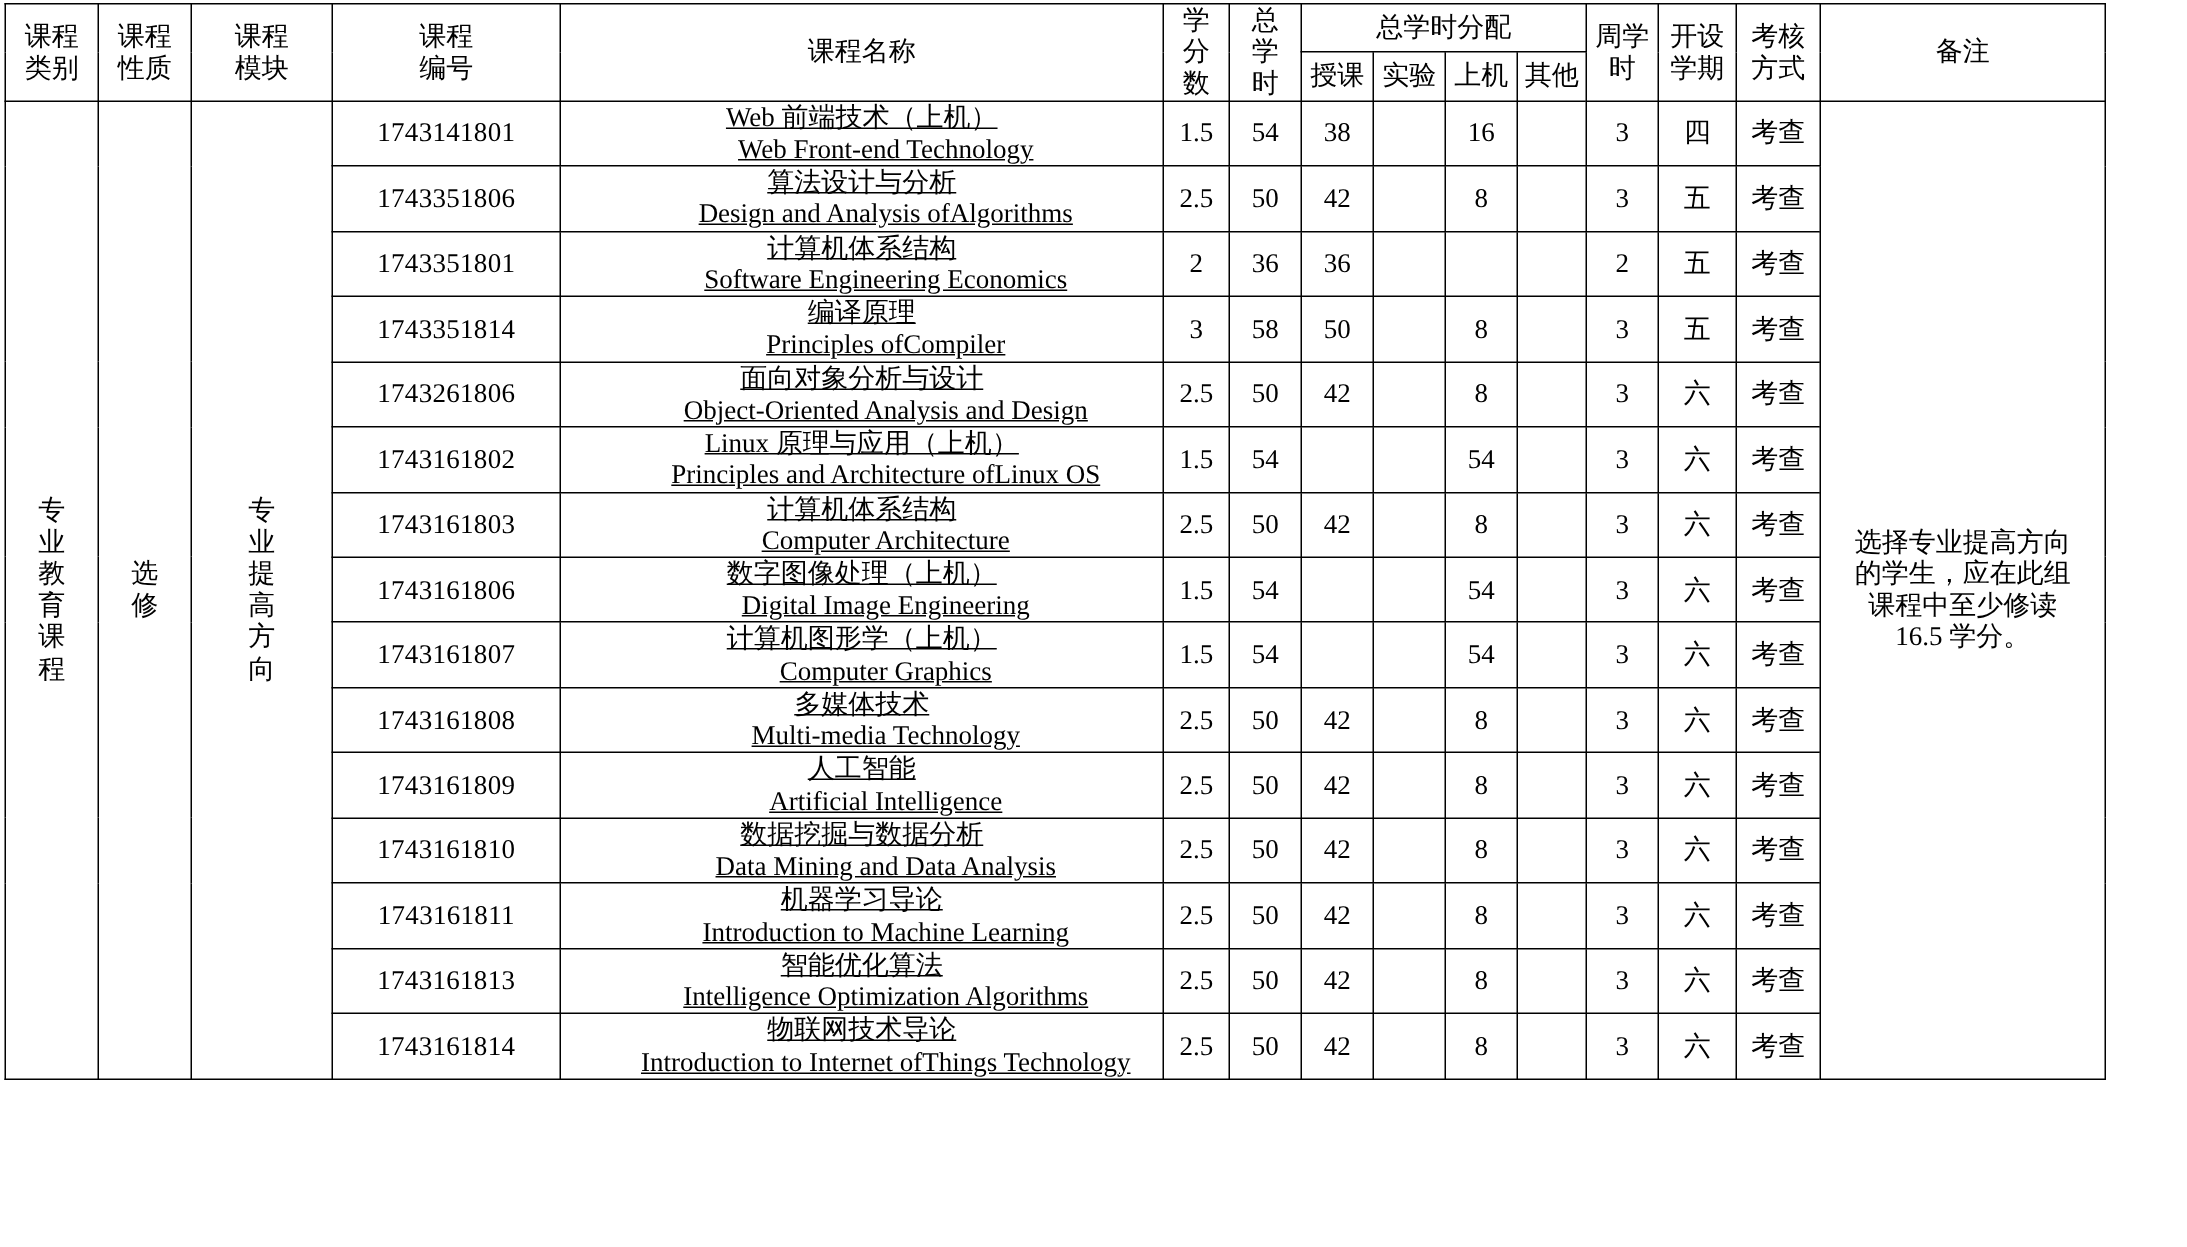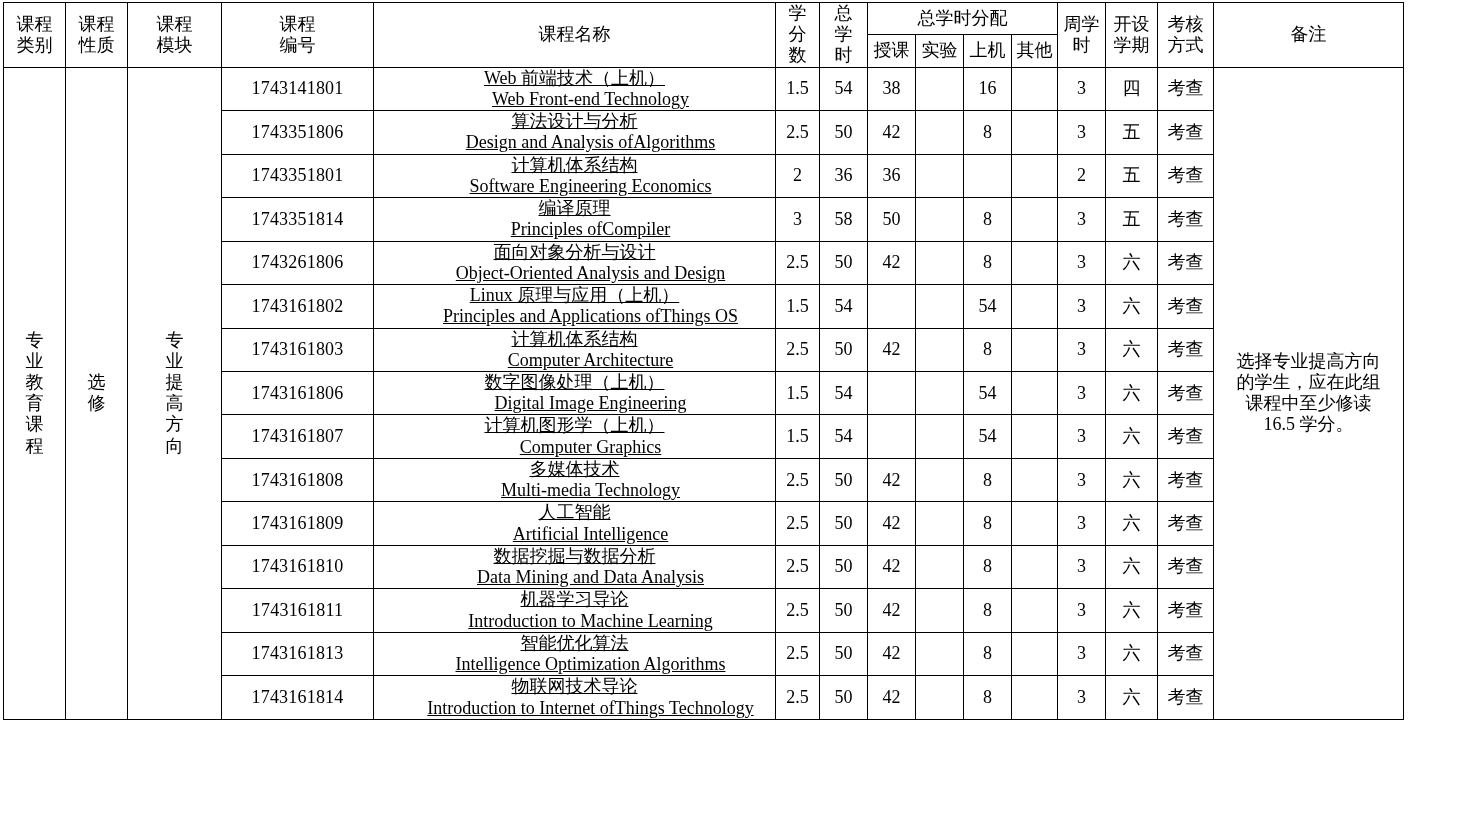--- a/index.html
+++ b/index.html
@@ -285,21 +285,21 @@
         <td class="num-cell">8</td>
         <td class="num-cell"></td>
         <td class="num-cell">3</td>
         <td class="num-cell">六</td>
         <td class="num-cell">考查</td>
       </tr>
       <tr>
         <td class="code-cell">1743161802</td>
         <td class="name-cell">
           <span class="name-cn">Linux 原理与应用（上机）</span>
-          <span class="name-en">Principles and Applications ofThings OS</span>
+          <span class="name-en">Principles and Architecture ofLinux OS</span>
         </td>
         <td class="num-cell">1.5</td>
         <td class="num-cell">54</td>
         <td class="num-cell"></td>
         <td class="num-cell"></td>
         <td class="num-cell">54</td>
         <td class="num-cell"></td>
         <td class="num-cell">3</td>
         <td class="num-cell">六</td>
         <td class="num-cell">考查</td>

